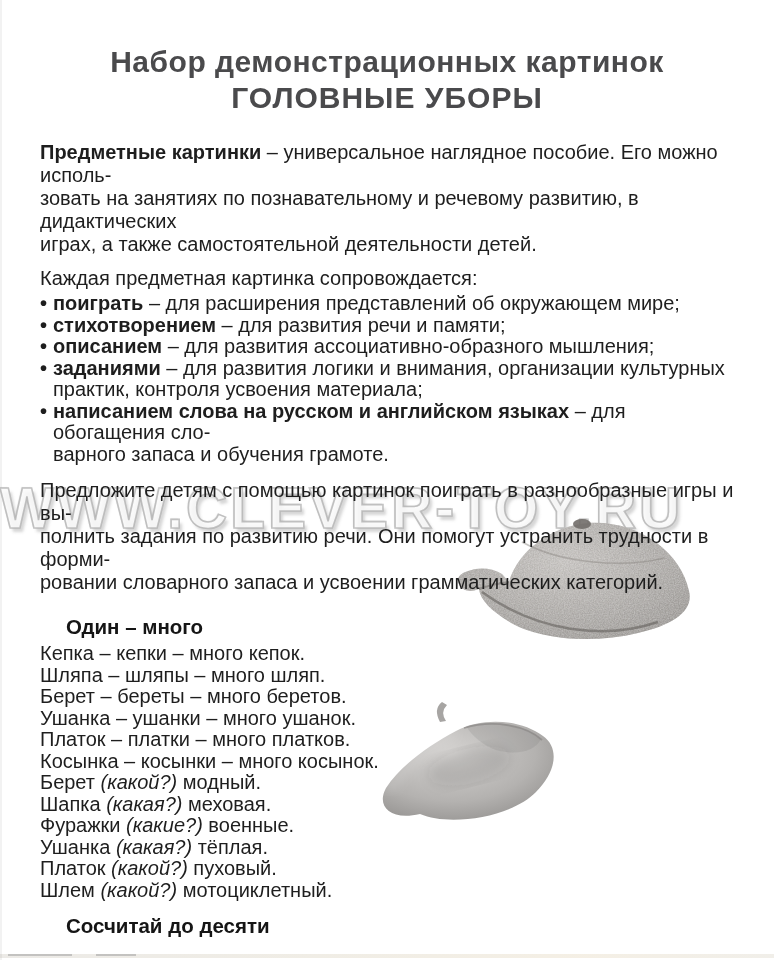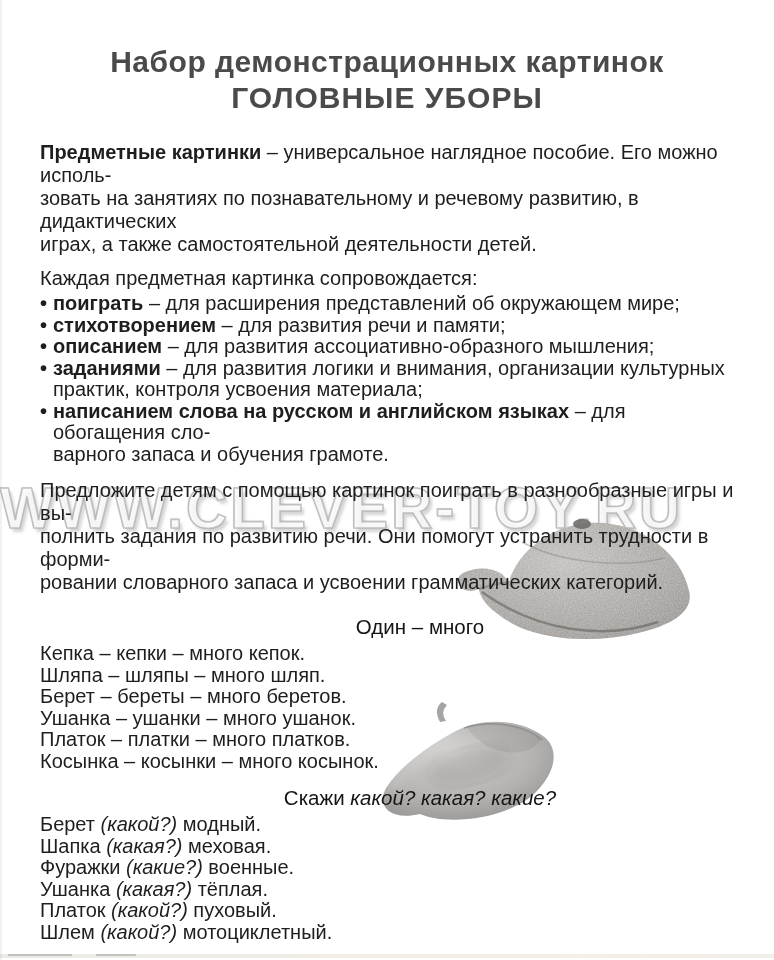--- a/index.html
+++ b/index.html
@@ -24,21 +24,21 @@
   .p1{margin-top:25px;}
   .kazhdaya{margin-top:11px;}
   .p2{margin-top:14px;}
   b{font-weight:bold;}
   .it{font-style:italic;}
 
   ul.bullets{list-style:none;margin:3px 34px 0 40px;padding:0;font-size:20px;line-height:21.5px;position:relative;z-index:2;}
   ul.bullets li{position:relative;padding-left:13px;white-space:pre-wrap;}
   ul.bullets .dot{position:absolute;left:0;top:0;font-weight:bold;}
 
-  h2{font-size:20.5px;line-height:22px;margin:0;font-weight:normal;color:#151515;position:relative;z-index:2;text-align:center;}
+  h2{font-size:20.5px;line-height:22px;margin:0;font-weight:bold;color:#151515;position:relative;z-index:2;}
   .h-one{margin:22px 0 5px 66px;}
   .h-which{margin:15px 0 5px 66px;}
   .h-count{margin:14px 0 6px 66px;}
 
   .list{margin:0 0 0 40px;font-size:20px;line-height:21.5px;position:relative;z-index:2;}
   .list .line{white-space:pre-wrap;}
 
   
   .watermark{
     position:absolute;left:0;right:0;top:468px;height:80px;z-index:1;
@@ -88,21 +88,20 @@
   <h2 class="h-one">Один – много</h2>
   <div class="list">
     <div class="line">Кепка – кепки – много кепок.</div>
     <div class="line">Шляпа – шляпы – много шляп.</div>
     <div class="line">Берет – береты – много беретов.</div>
     <div class="line">Ушанка – ушанки – много ушанок.</div>
     <div class="line">Платок – платки – много платков.</div>
     <div class="line">Косынка – косынки – много косынок.</div>
   </div>
 
-  <h2 class="h-which"><span>Скажи </span><span class="it">какой? какая? какие?</span></h2>
   <div class="list">
     <div class="line"><span>Берет </span><span class="it">(какой?)</span><span> модный.</span></div>
     <div class="line"><span>Шапка </span><span class="it">(какая?)</span><span> меховая.</span></div>
     <div class="line"><span>Фуражки </span><span class="it">(какие?)</span><span> военные.</span></div>
     <div class="line"><span>Ушанка </span><span class="it">(какая?)</span><span> тёплая.</span></div>
     <div class="line"><span>Платок </span><span class="it">(какой?)</span><span> пуховый.</span></div>
     <div class="line"><span>Шлем </span><span class="it">(какой?)</span><span> мотоциклетный.</span></div>
   </div>
 
   <h2 class="h-count">Сосчитай до десяти</h2>

